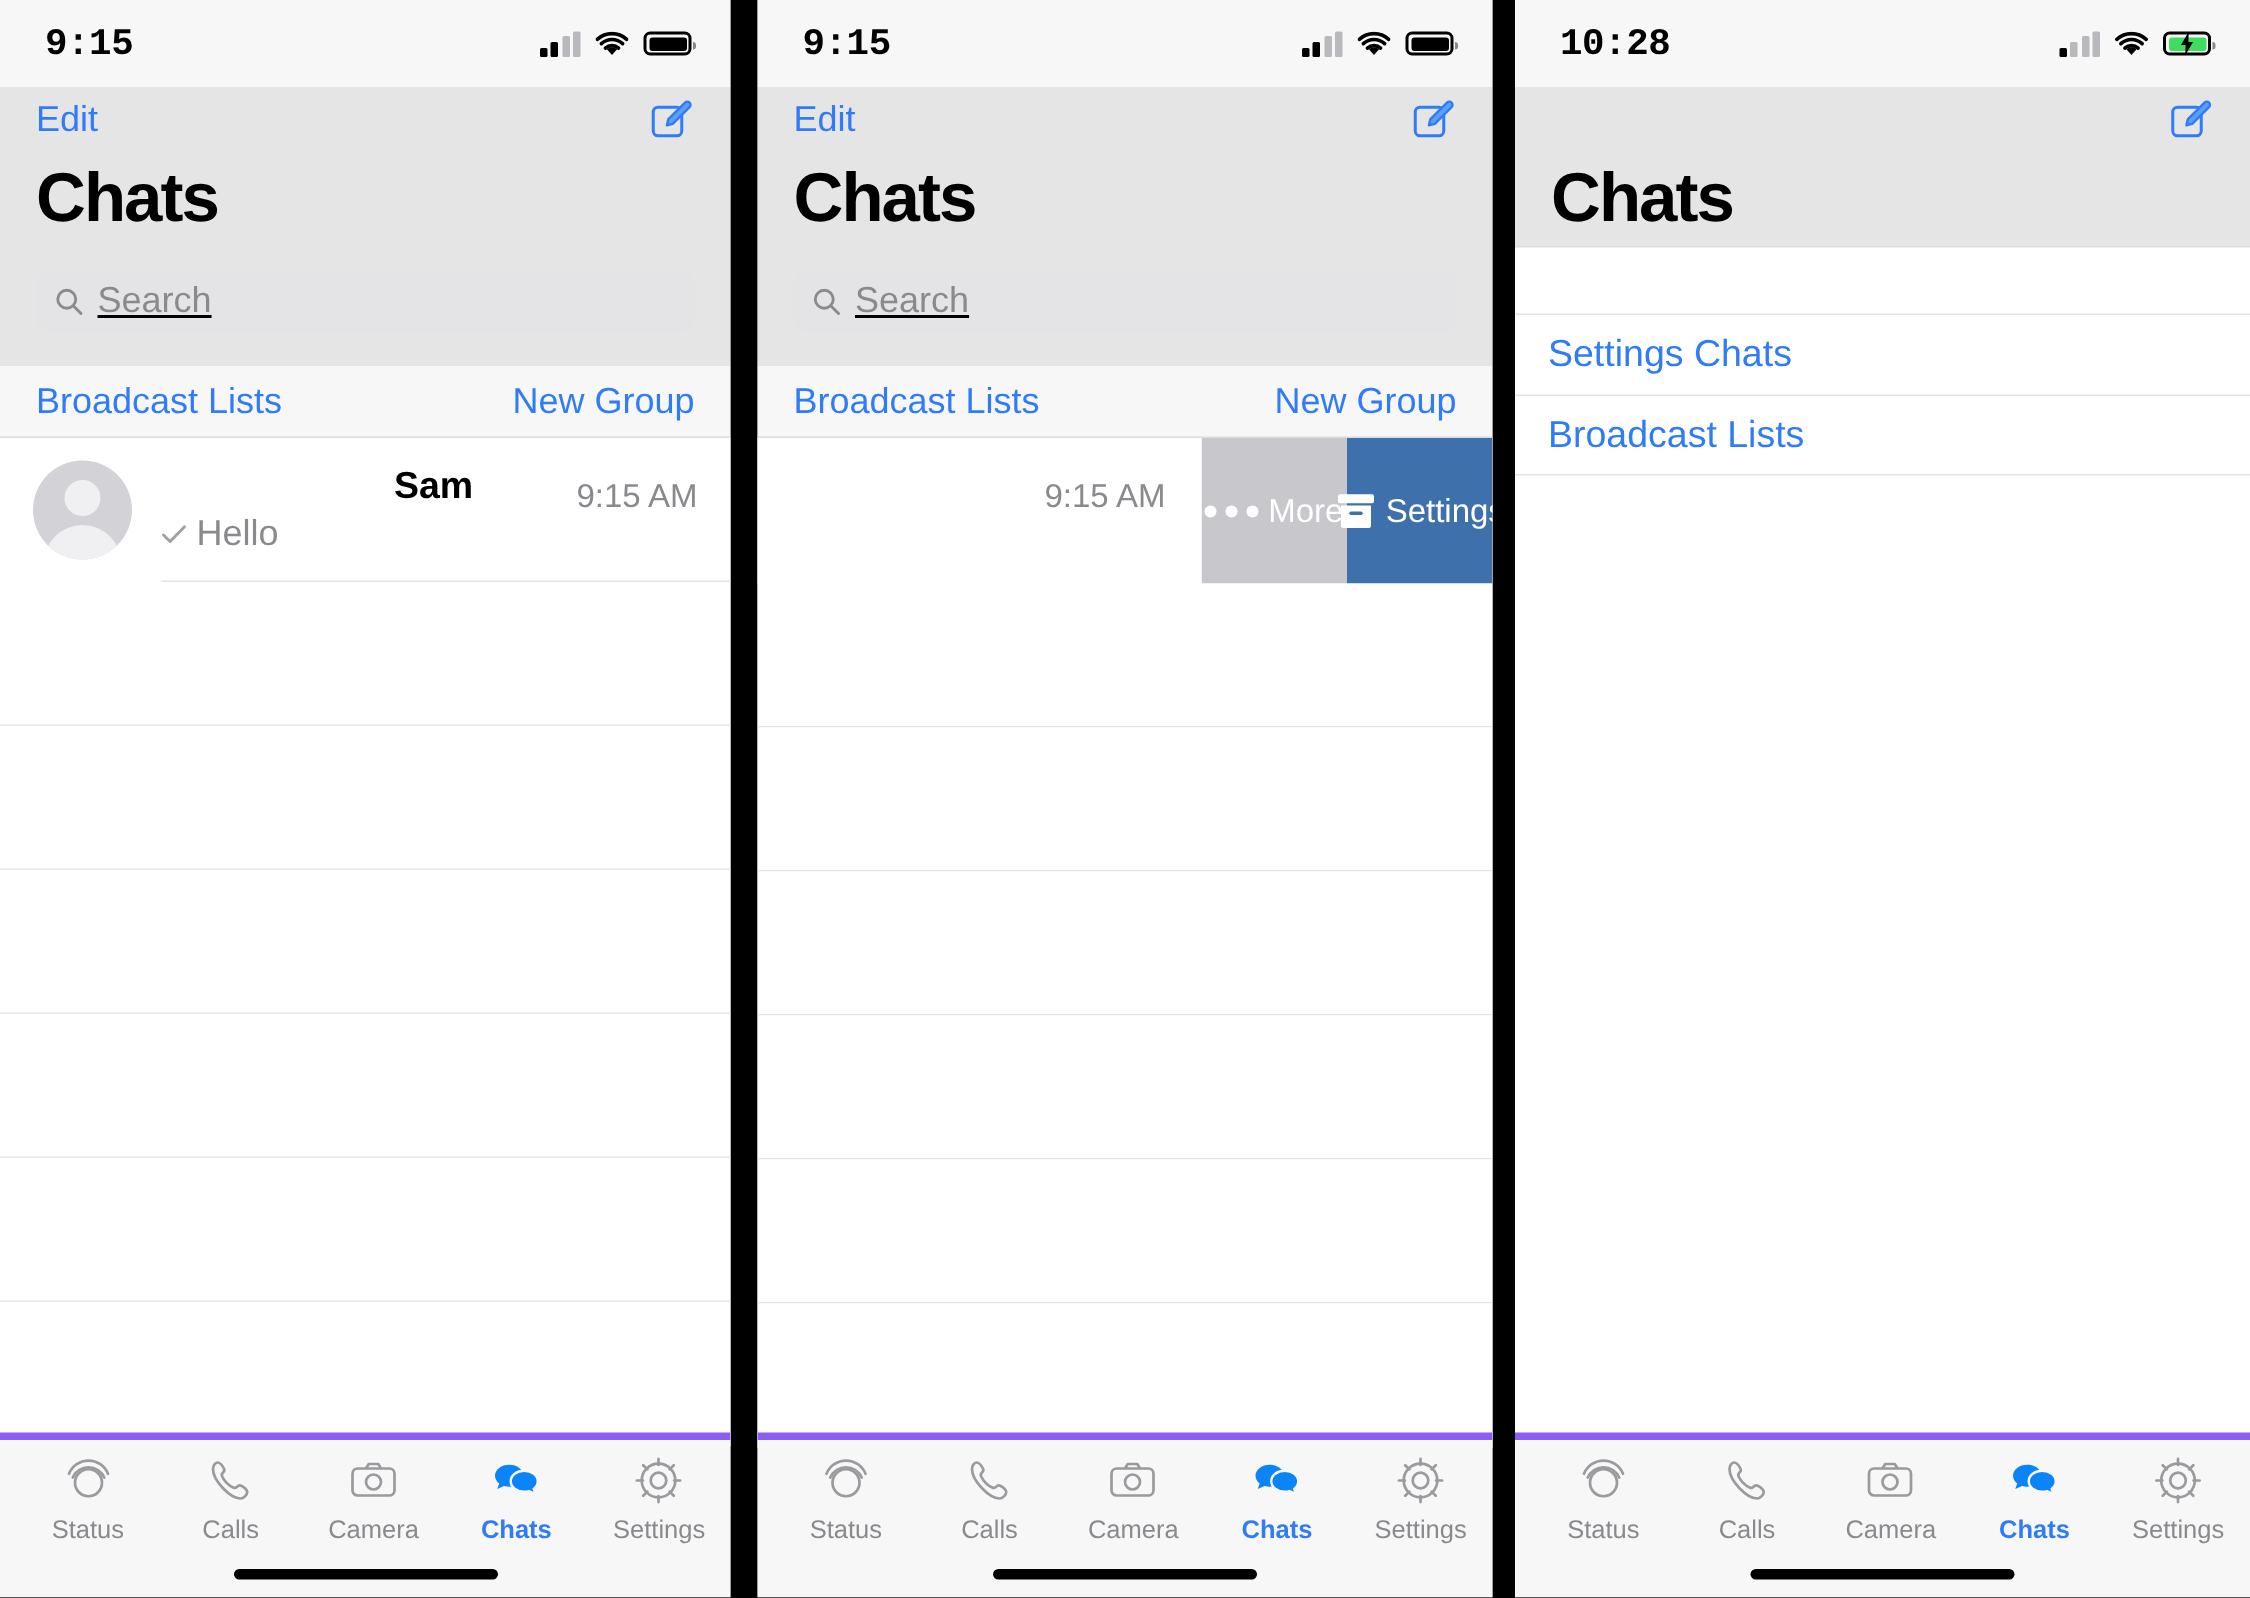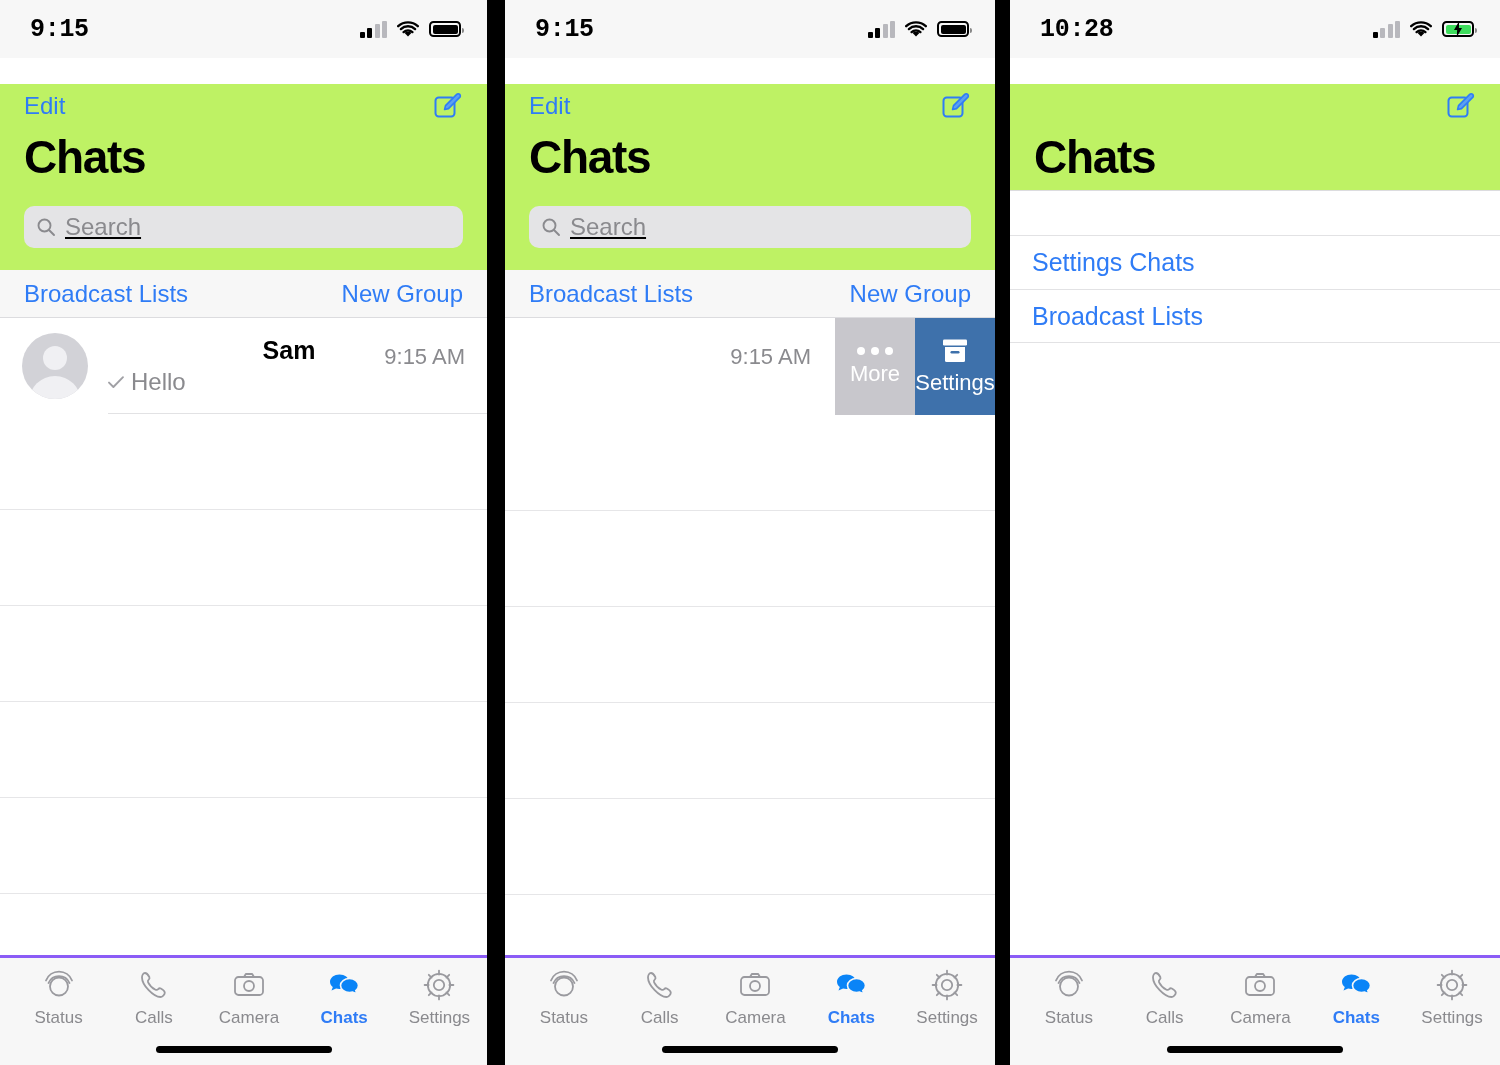--- a/index.html
+++ b/index.html
@@ -46,21 +46,21 @@
   }
   .batt > span { display:block; height:100%; width:100%; background:#000; border-radius:2px; }
   .batt.charging { border-color:#000; }
   .batt.charging > span { background:#3edd5d; }
   .bolt {
     position:absolute; left:50%; top:50%; transform:translate(-50%,-50%);
     font-size:14px; line-height:1; color:#000;
   }
 
   
-  .navbar { background:#bef264; padding:0 24px;margin-top:26px; }
+  .navbar { background:#e5e5e5; padding:0 24px; }
   .nav-top {
     height:44px; display:flex; align-items:center; justify-content:space-between;
   }
   .edit-btn { font-size:24px; color:#2f7cf6; }
   .compose-icon { width:30px; height:30px; position:relative; }
   .largetitle {
     font-size:46px; font-weight:bold; letter-spacing:-1.3px; color:#000;
     padding:5px 0 9px 0; line-height:1.05;
   }
   .searchwrap { padding:16px 0 22px 0;text-decoration:underline; }
@@ -104,21 +104,21 @@
   .row-sep { position:absolute; left:108px; right:0; bottom:0; height:1px; background:#e2e2e4; }
 
   .emptyrow { height:96px; position:relative; background:#fff; }
   .emptyrow .full-sep { position:absolute; left:0; right:0; bottom:0; height:1px; background:#e6e6e8; }
 
   
   .swiperow { position:relative; height:97px; display:flex; background:#fff; }
   .swipe-white { flex:1; position:relative; background:#fff; }
   .swipe-white .t { position:absolute; right:24px; top:26px; font-size:22px; color:#8a8a8e; }
   .swipe-action {
-    width:80px; display:flex; flex-direction:column;
+    width:97px; display:flex; flex-direction:row;
     align-items:center; justify-content:center; gap:6px; color:#fff;
   }
   .swipe-action .lbl { font-size:22px; color:#fff; }
   .dots { display:flex; gap:6px; }
   .dots i { width:8px; height:8px; border-radius:50%; background:#fff; display:block; }
   .arcbox { width:28px; height:26px; position:relative; }
 
   
   .p3-body { background:#fff; }
   .p3-msg {
@@ -131,21 +131,21 @@
   }
   .p3-sepwrap { margin-top:44px; }
   .p3-link {
     height:54px; display:flex; align-items:center; padding-left:22px;
     font-size:25px; color:#2f7cf6;
     border-top:1px solid #e2e2e4;
   }
   .p3-link.last { border-bottom:1px solid #e2e2e4; }
   .tabbar {
     position:absolute; left:0; right:0; bottom:0; height:110px;
-    background:#f7f7f7; border-top:3px solid #8b5cf6;padding-left:11px;
+    background:#f7f7f7; border-top:5px solid #8b5cf6;padding-left:11px;
   }
   .tabs { display:flex; height:78px; }
   .tab {
     flex:1; display:flex; flex-direction:column; align-items:center;
     justify-content:flex-start; padding-top:10px; gap:6px;
   }
   .tab .ti { height:34px; display:flex; align-items:center; justify-content:center; }
   .tab .tl { font-size:17px; color:#8a8a8e; }
   .tab.active .tl { color:#2f7cf6; font-weight:bold; }
   .homebar {

